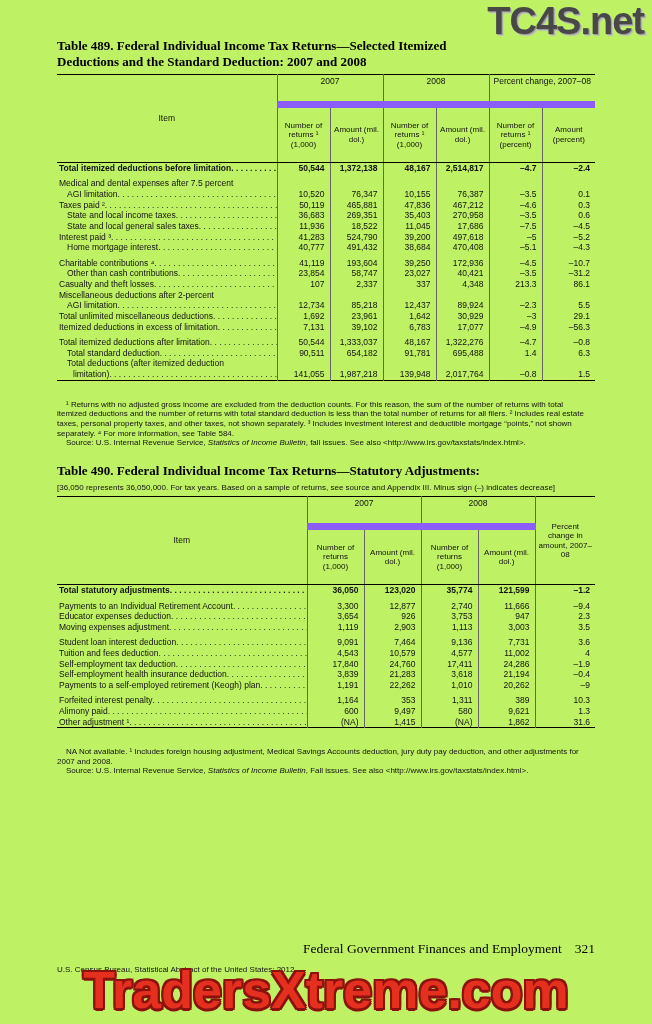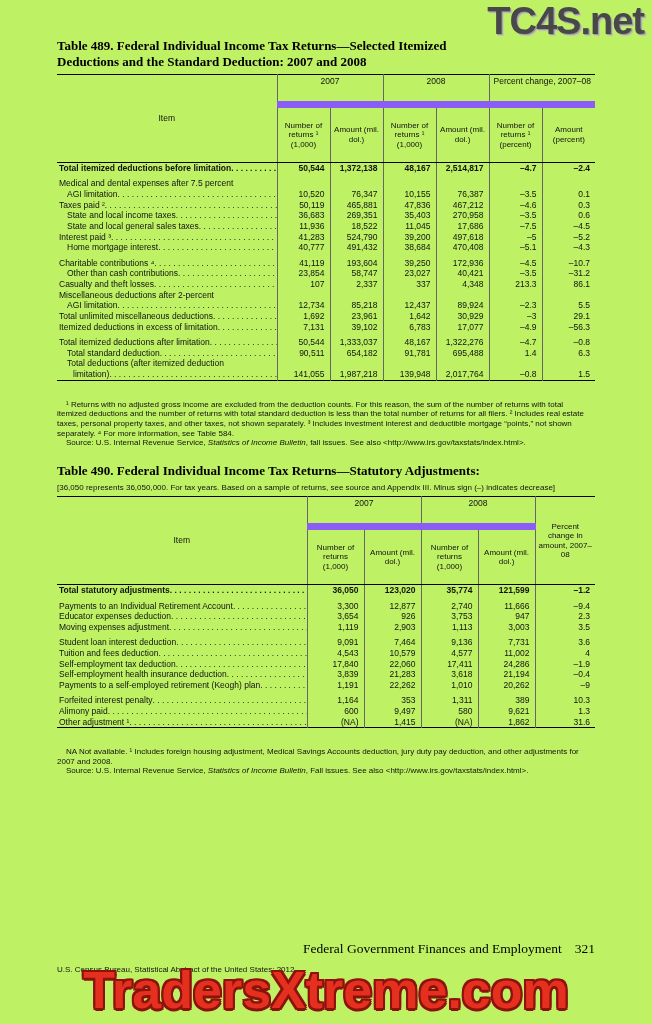--- a/index.html
+++ b/index.html
@@ -544,21 +544,21 @@
               <td class="num">4</td>
             </tr>
             <tr>
               <td class="item-cell">
                 <div class="wrap">
                   <span class="lbl indent-0">Self-employment tax deduction</span>
                   <span class="dots"></span>
                 </div>
               </td>
               <td class="num">17,840</td>
-              <td class="num">22,060</td>
+              <td class="num">24,760</td>
               <td class="num">17,411</td>
               <td class="num">24,286</td>
               <td class="num">–1.9</td>
             </tr>
             <tr>
               <td class="item-cell">
                 <div class="wrap">
                   <span class="lbl indent-0">Self-employment health insurance deduction</span>
                   <span class="dots"></span>
                 </div>

